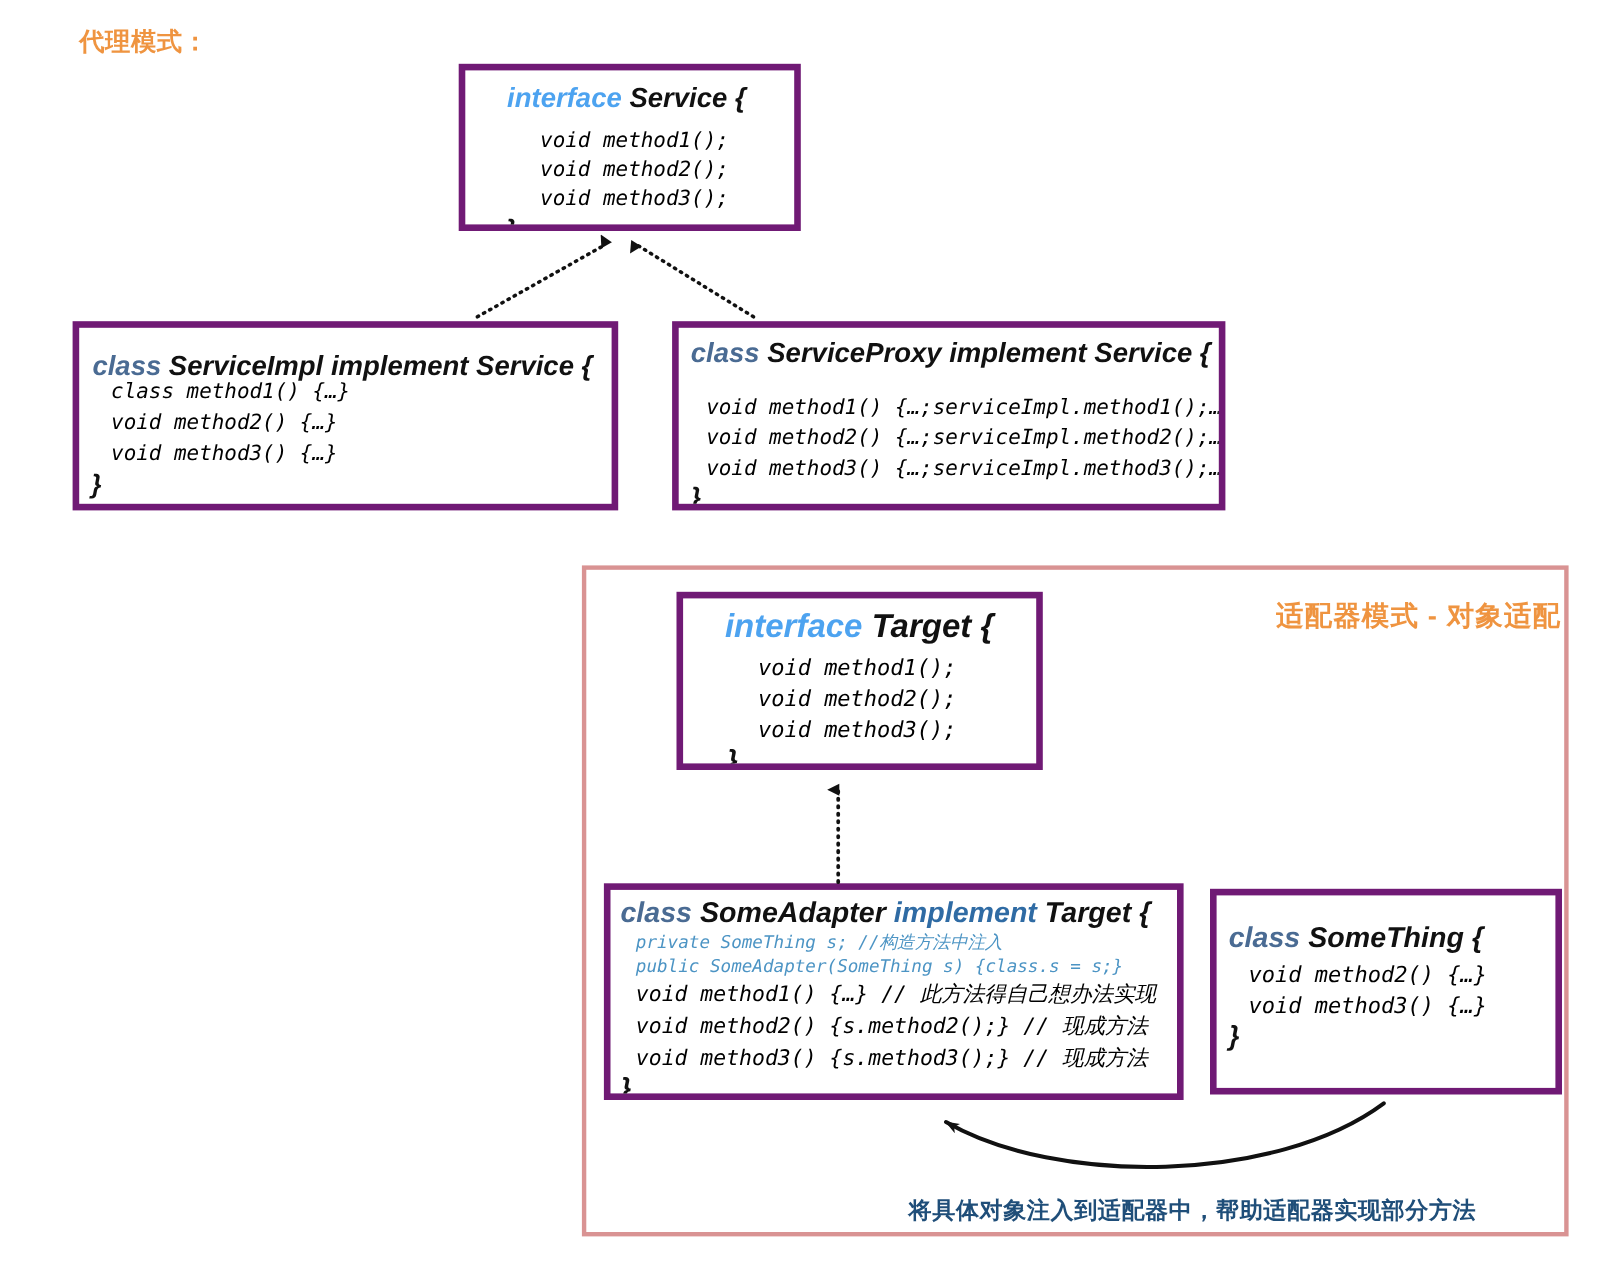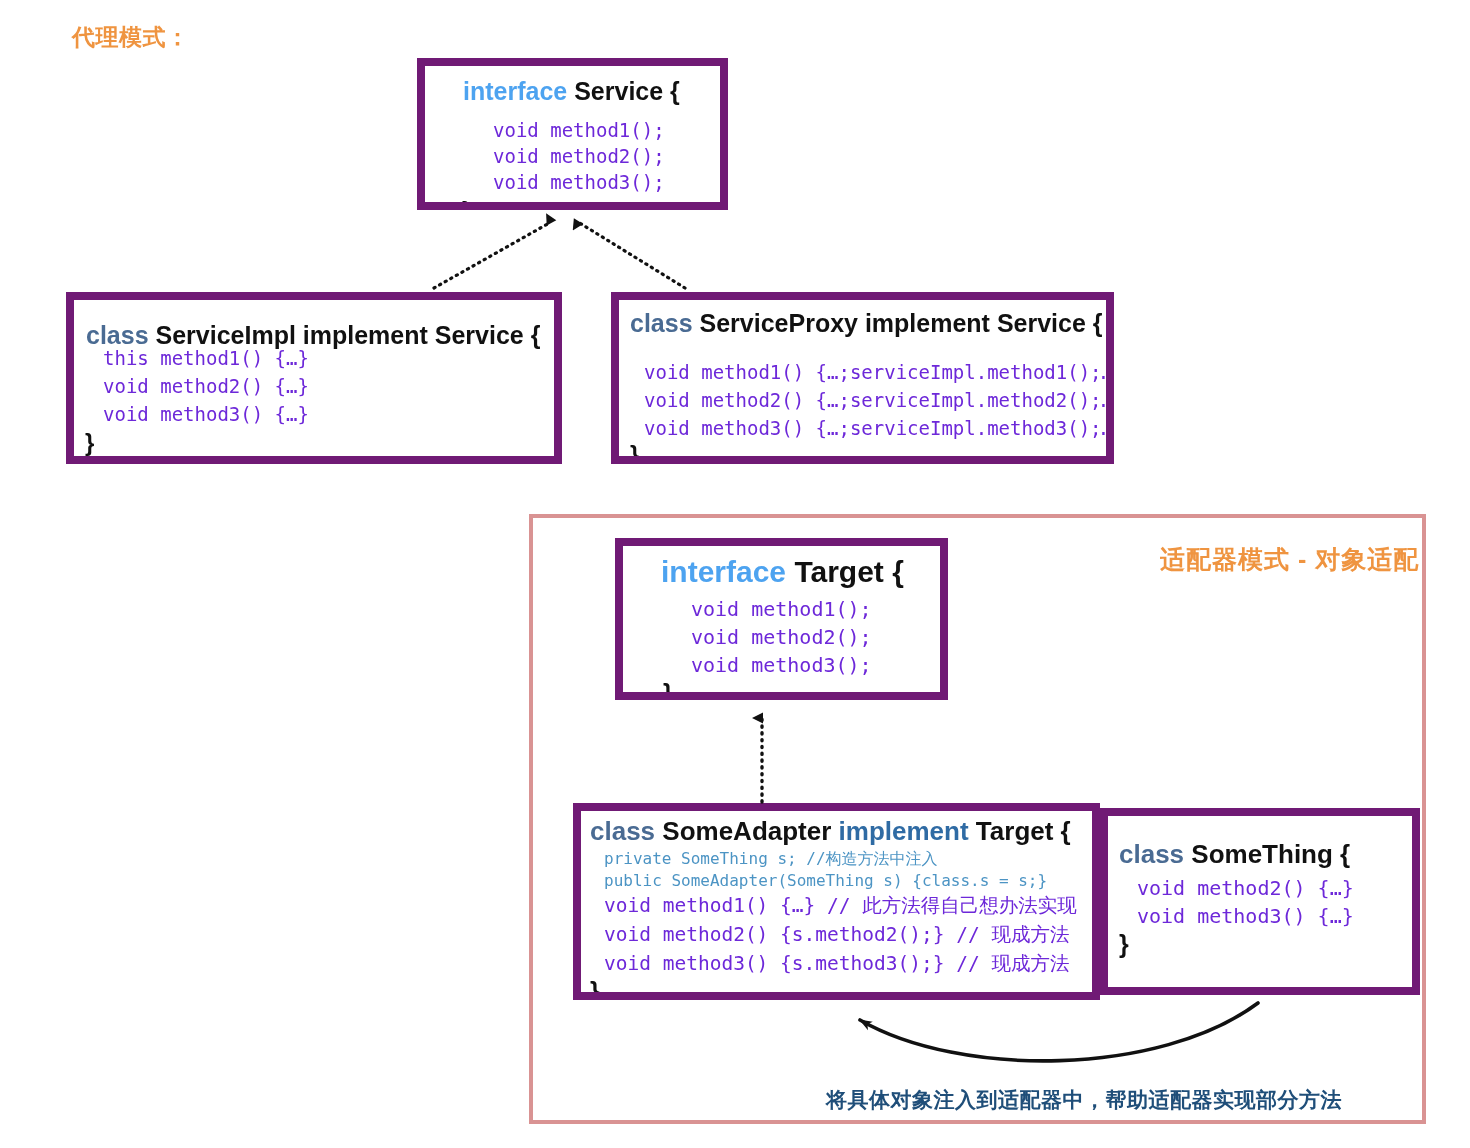--- a/index.html
+++ b/index.html
@@ -39,38 +39,39 @@
     left: 1160px;
     top: 543px;
     font-size: 25px;
     letter-spacing: 1px;
   }
 
   
   .uml-box {
     position: absolute;
     box-sizing: border-box;
-    border: 8px solid #701a75;
+    border: 6px solid #701a75;
     background: #ffffff;
     overflow: hidden;
+    font-style: italic;
   }
   .box-header {
     font-family: "Liberation Sans", sans-serif;
     font-weight: bold;
     color: #111111;
     white-space: nowrap;
     line-height: 1.0;
   }
   .kw-interface { color: #4da3f0; }
   .kw-class     { color: #4a6b93; }
   .kw-implement { color: #2f6ba4; }
 
   .code-line {
     font-family: "DejaVu Sans Mono", "Liberation Mono", monospace;
-    color: #6d28d9;
+    color: #000000;
     white-space: pre;
     line-height: 1.0;
   }
   .code-line.accent {
     color: #4c94c4;
   }
   .brace-close {
     font-family: "Liberation Sans", sans-serif;
     font-weight: bold;
     color: #111111;
@@ -120,21 +121,21 @@
   
   #box-target { left: 615px; top: 538px; width: 333px; height: 162px; }
   #box-target .box-header { position:absolute; left: 38px; top: 11px; font-size: 30px; }
   #box-target .code-line  { position:absolute; left: 68px; font-size: 20px; }
   #box-target .l1 { top: 53px; }
   #box-target .l2 { top: 81px; }
   #box-target .l3 { top: 109px; }
   #box-target .brace-close { position:absolute; left: 40px; top: 135px; font-size: 25px; }
 
   
-  #box-someadapter { left: 549px; top: 803px; width: 527px; height: 197px; margin-left: 24px; }
+  #box-someadapter { left: 549px; top: 803px; width: 527px; height: 197px; }
   #box-someadapter .box-header { position:absolute; left: 9px; top: 7px; font-size: 26px; }
   #box-someadapter .accent { position:absolute; left: 23px; font-size: 16px; }
   #box-someadapter .a1 { top: 40px; }
   #box-someadapter .a2 { top: 62px; }
   #box-someadapter .code-line:not(.accent) { position:absolute; left: 23px; font-size: 19.5px; }
   #box-someadapter .l1 { top: 85px; }
   #box-someadapter .l2 { top: 114px; }
   #box-someadapter .l3 { top: 143px; }
   #box-someadapter .brace-close { position:absolute; left: 9px; top: 168px; font-size: 25px; }
 
@@ -184,21 +185,21 @@
     <div class="code-line l2">void method2();</div>
     <div class="code-line l3">void method3();</div>
     <div class="brace-close">}</div>
   </div>
 
   <div class="uml-box" id="box-serviceimpl">
     <div class="box-header">
       <span class="kw-class">class</span>
       <span>ServiceImpl implement Service {</span>
     </div>
-    <div class="code-line l1">this method1() {…}</div>
+    <div class="code-line l1">class method1() {…}</div>
     <div class="code-line l2">void method2() {…}</div>
     <div class="code-line l3">void method3() {…}</div>
     <div class="brace-close">}</div>
   </div>
 
   <div class="uml-box" id="box-serviceproxy">
     <div class="box-header">
       <span class="kw-class">class</span>
       <span>ServiceProxy implement Service {</span>
     </div>

